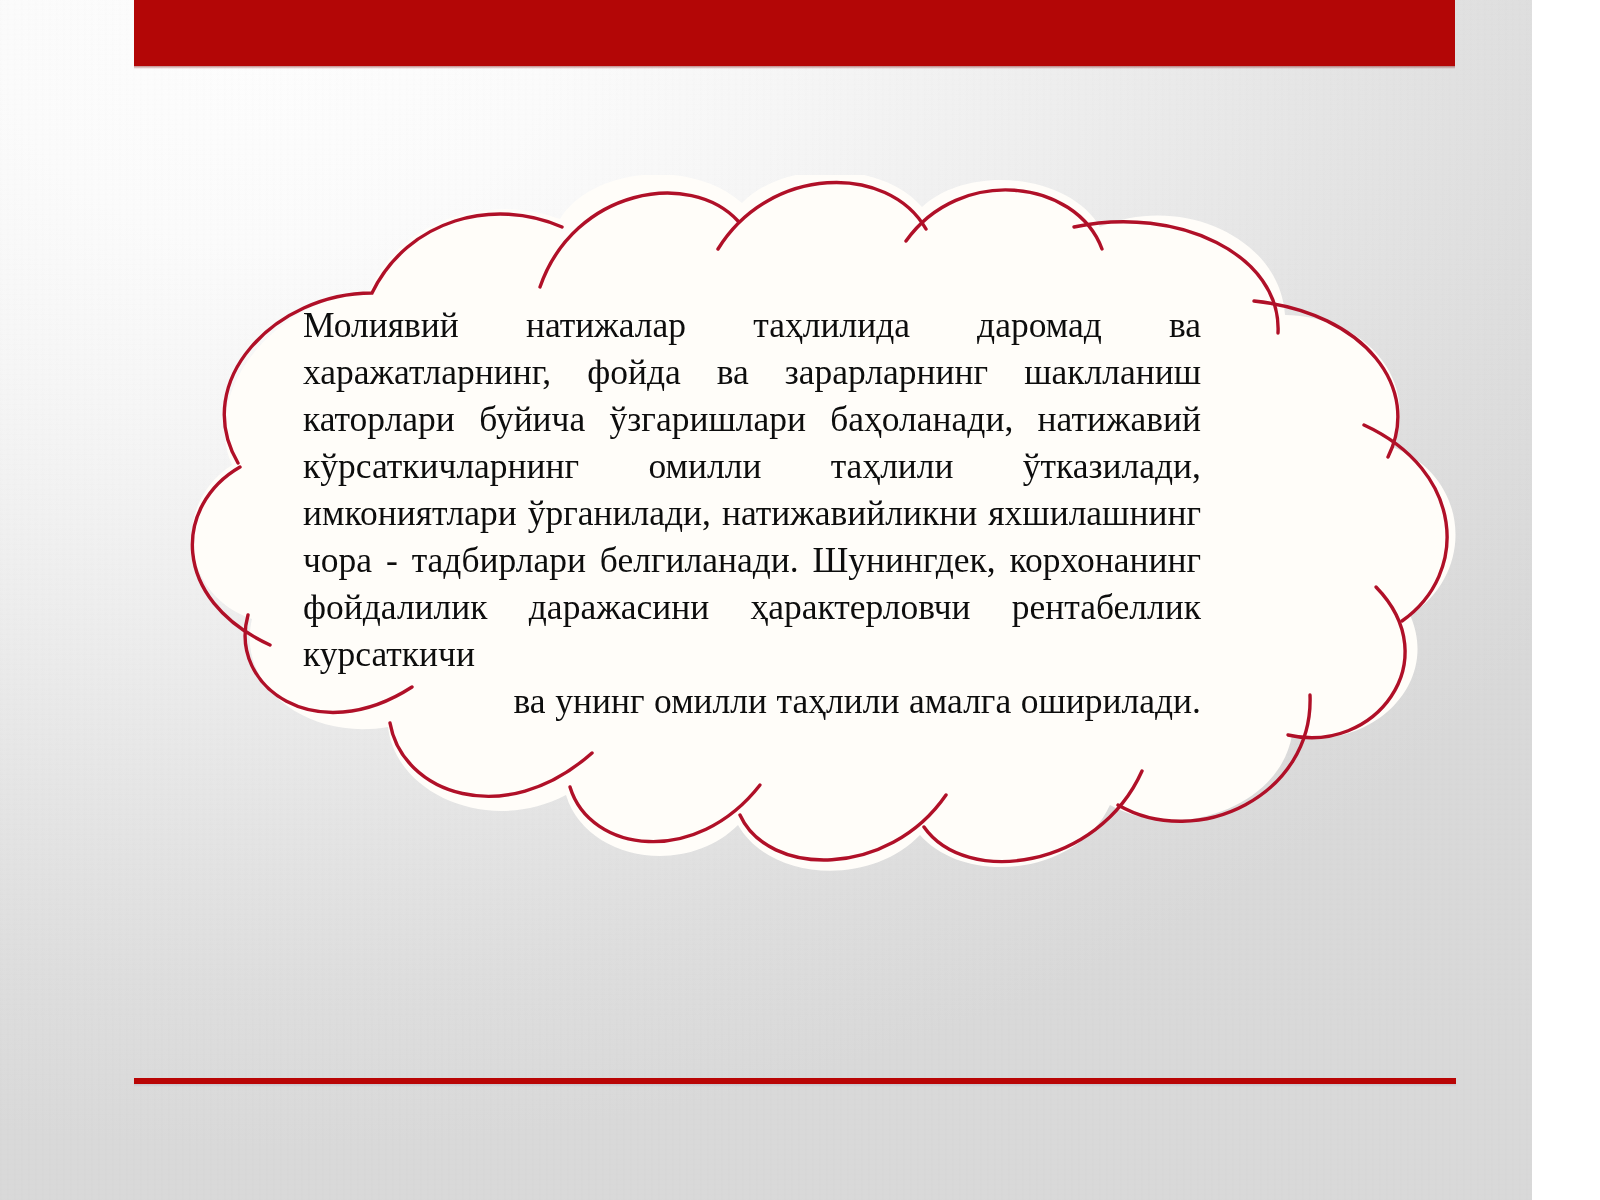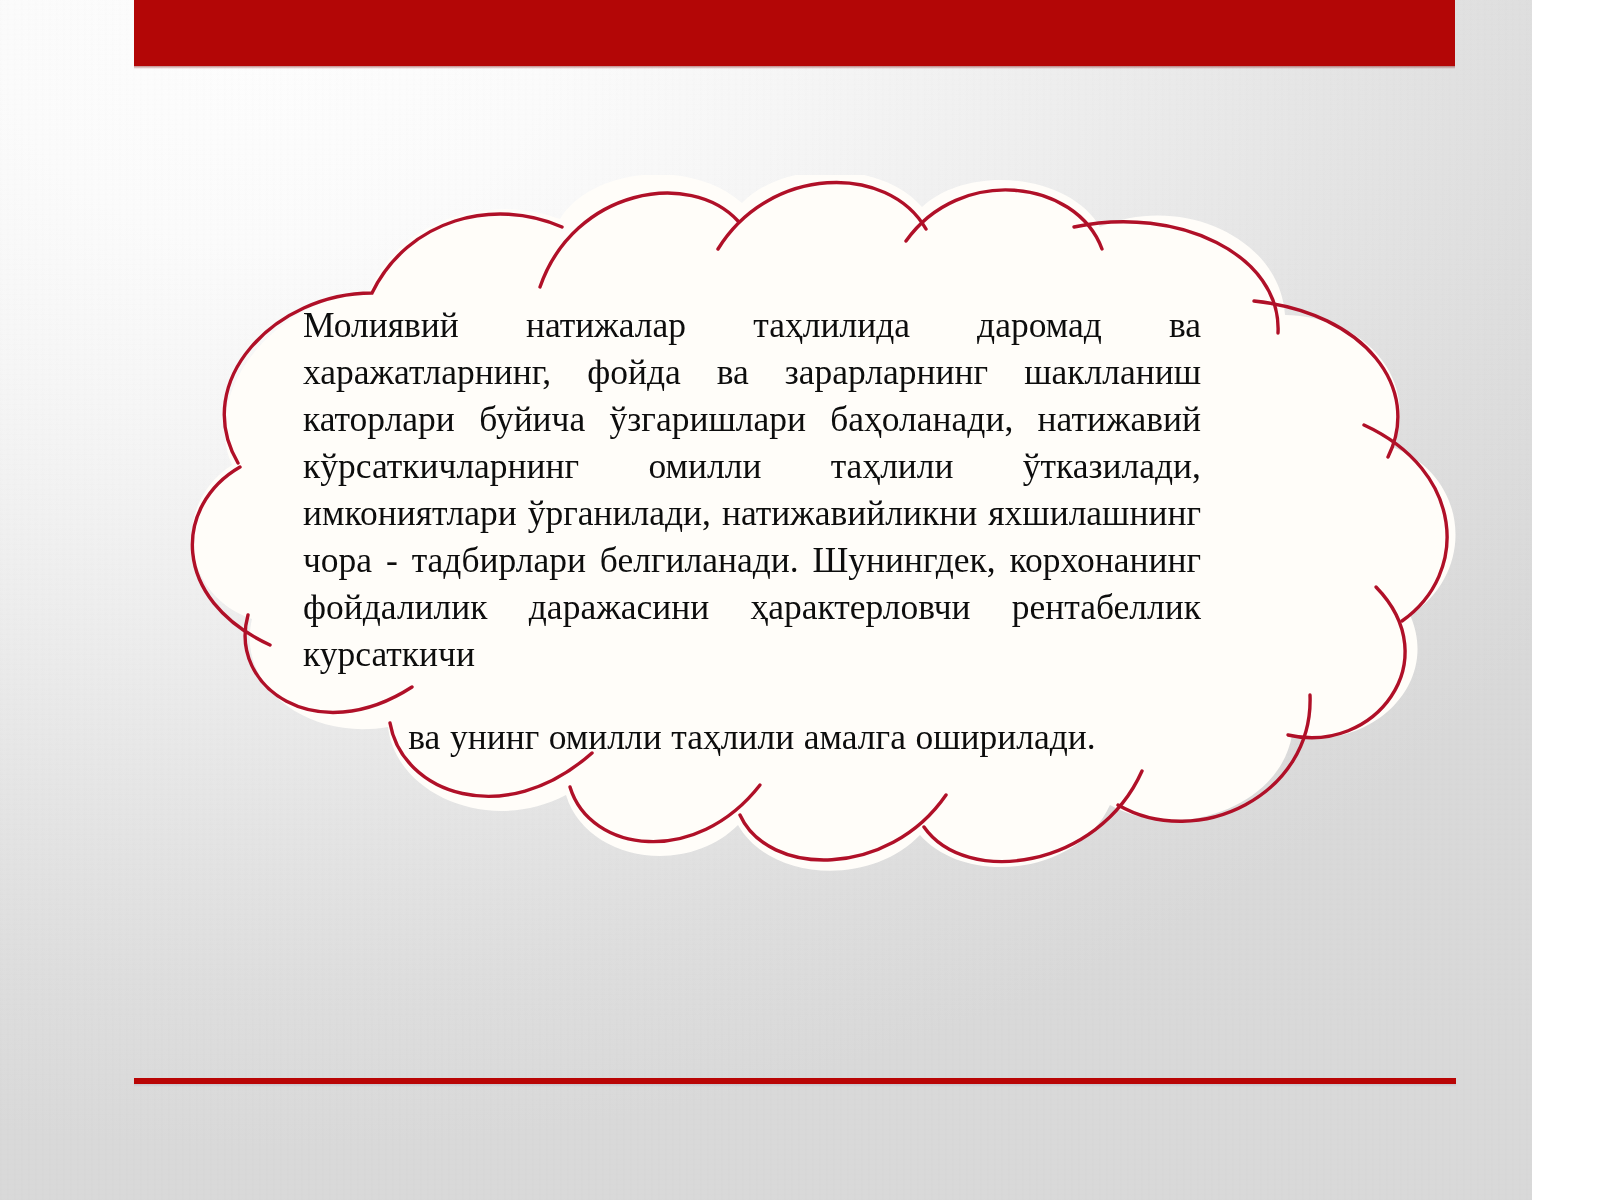--- a/index.html
+++ b/index.html
@@ -104,22 +104,21 @@
     font-size: 35.5px;
     line-height: 47px;
     color: #0d0d0d;
     text-align: justify;
     text-justify: inter-word;
     word-spacing: 0.02em;
     -webkit-hyphens: none;
     hyphens: none;
   }
   .cloud-text .tail-line {
-    text-align: center;
-    margin-top: 36px;
+    text-align: right;
   }
 </style>
 </head>
 <body>
 
 <div id="slide">
 
   <div class="top-banner"></div>
   <div class="top-banner-shadow"></div>
 

